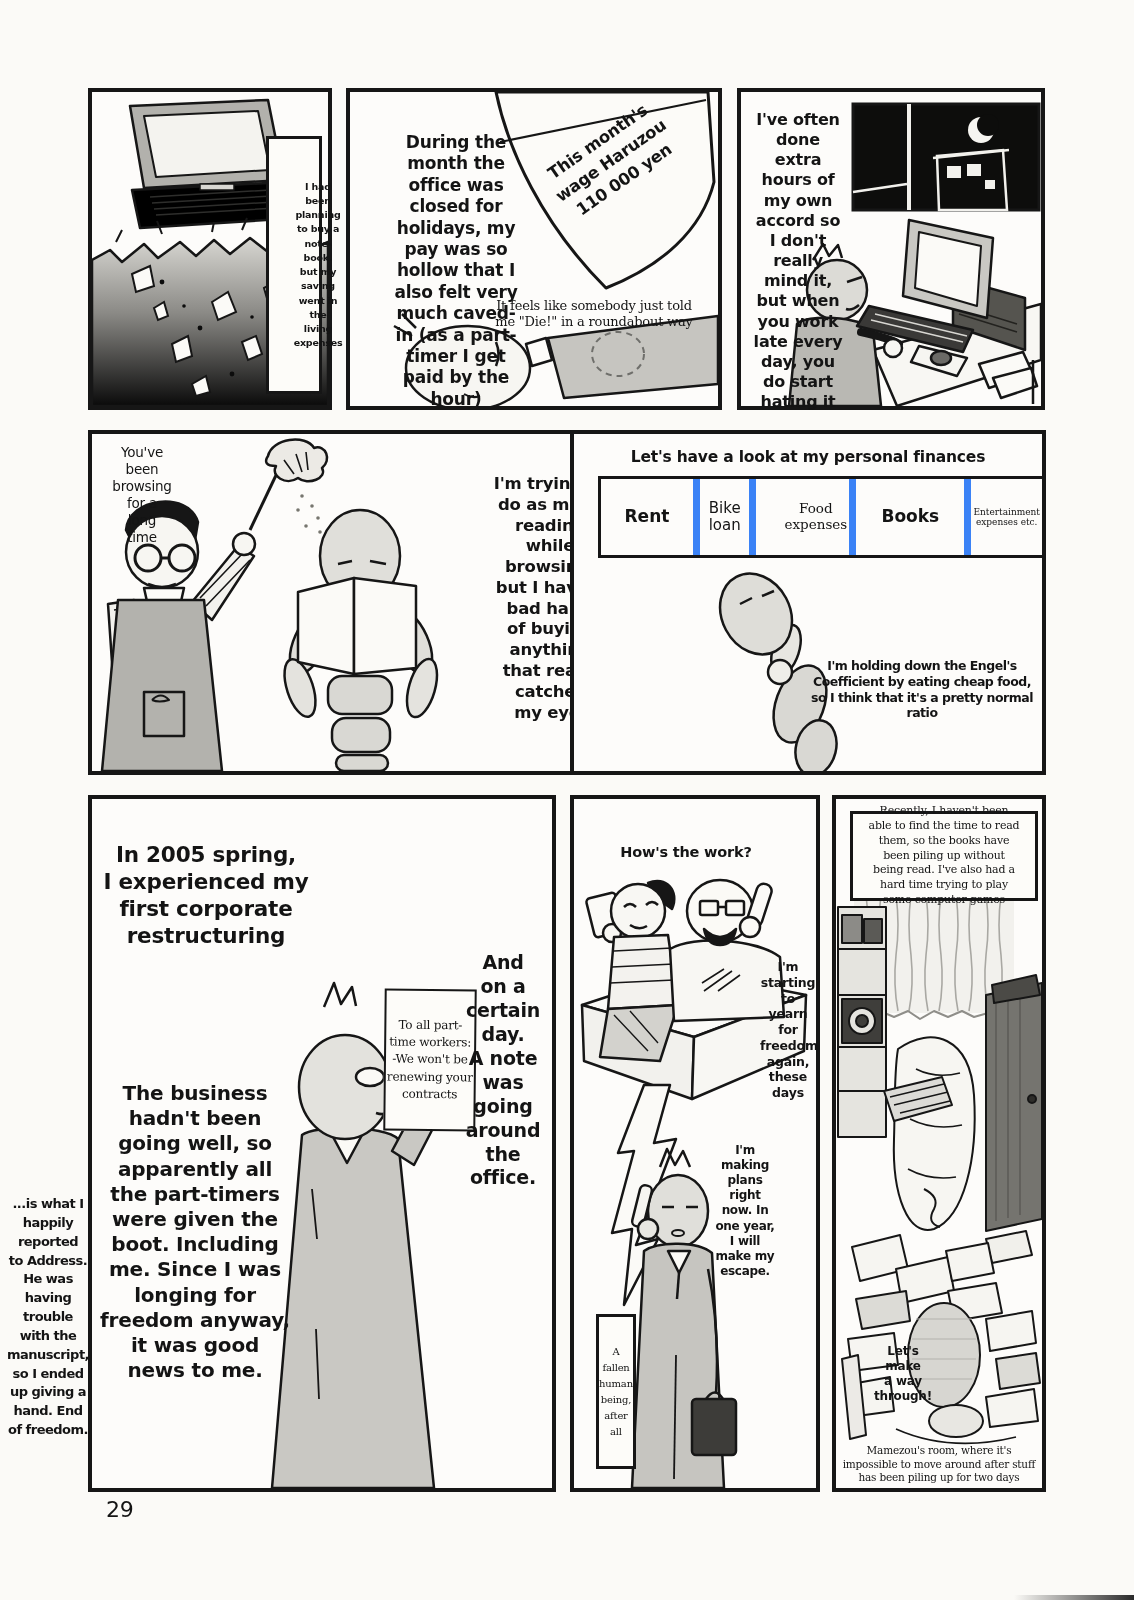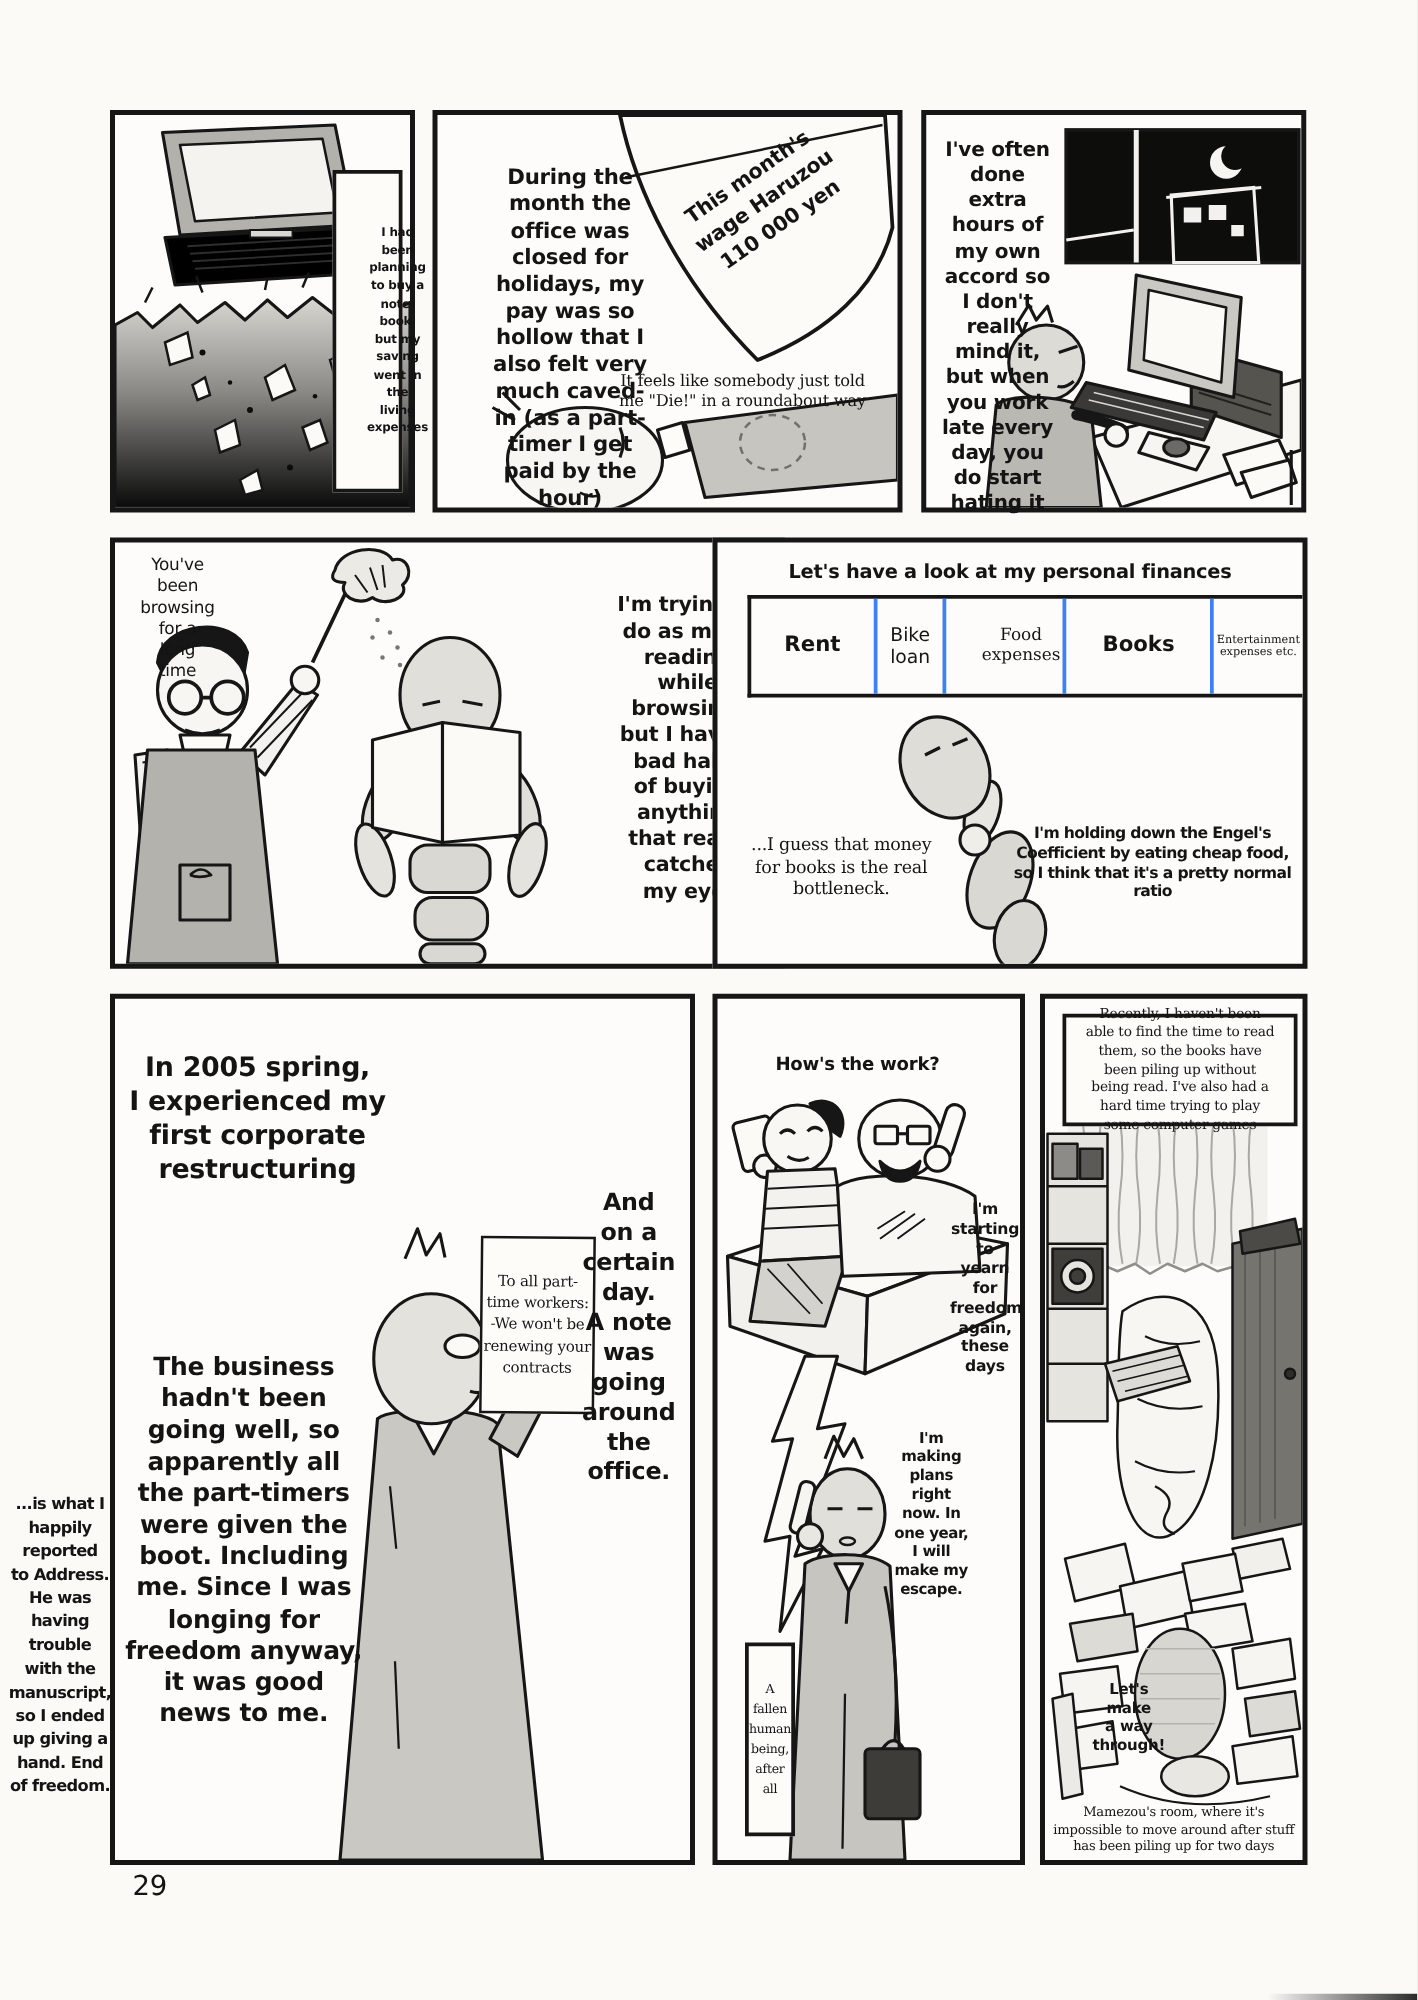--- a/index.html
+++ b/index.html
@@ -9,21 +9,21 @@
   .panel svg{position:absolute;left:0;top:0;}
   .txt{position:absolute;white-space:pre-line;text-align:center;line-height:1.26;letter-spacing:-0.2px;}
   .comic{font-family:"DejaVu Sans",sans-serif;font-weight:700;}
   .comic-n{font-family:"DejaVu Sans",sans-serif;font-weight:400;}
   .antique{font-family:"DejaVu Serif",serif;font-weight:400;}
   .capbox{position:absolute;background:#fdfcf9;border:3px solid #161616;box-sizing:border-box;
           display:flex;align-items:center;justify-content:center;}
   
   #finance-bar{position:absolute;left:24px;top:42px;right:0;height:76px;border:3px solid #161616;
                border-right:none;display:flex;background:#fdfcfa;}
-  .fin-seg{border-right:3px solid #3b82f6;display:flex;align-items:center;justify-content:center;
+  .fin-seg{border-right:7px solid #3b82f6;display:flex;align-items:center;justify-content:center;
            text-align:center;padding:2px;line-height:1.15;}
   .fin-seg:last-child{border-right:none;}
   .fin-seg-0 span,.fin-seg-3 span{font-family:"DejaVu Sans",sans-serif;font-weight:700;font-size:17px;}
   .fin-seg-1 span{font-family:"DejaVu Sans",sans-serif;font-weight:400;font-size:15px;}
   .fin-seg-2 span{font-family:"DejaVu Serif",serif;font-size:13.5px;margin-left:26px;}
   .fin-seg-4 span{font-family:"DejaVu Serif",serif;font-size:9px;}
   .bottom-edge{position:absolute;right:0;bottom:0;width:120px;height:5px;
                background:linear-gradient(to left,#2a2a2a,rgba(40,40,40,0));}
 </style>
 </head>
@@ -259,23 +259,20 @@
     <svg style="left:90px;top:118px;" width="220" height="219" viewBox="0 0 220 219">
       <g stroke="#161616" stroke-width="2.5" stroke-linejoin="round">
         <ellipse cx="136" cy="152" rx="24" ry="40" transform="rotate(20 136 152)" fill="#d9d8d3"></ellipse>
         <ellipse cx="152" cy="196" rx="20" ry="28" transform="rotate(14 152 196)" fill="#d9d8d3"></ellipse>
         <ellipse cx="122" cy="98" rx="13" ry="26" transform="rotate(18 122 98)" fill="#e7e6e1"></ellipse>
         <circle cx="116" cy="120" r="12" fill="#efeee9"></circle>
         <ellipse cx="92" cy="62" rx="34" ry="42" transform="rotate(-28 92 62)" fill="#deddd8"></ellipse>
         <path d="M76,52 l12,-6 M98,44 l12,-5" fill="none"></path>
       </g>
     </svg>
-    <div class="txt antique" style="left:4px;top:234px;width:190px;font-size:14px;">...I guess that money
-for books is the real
-bottleneck.</div>
     <div class="txt comic" style="left:228px;top:224px;width:240px;font-size:12.5px;letter-spacing:-0.5px;">I'm holding down the Engel's
 Coefficient by eating cheap food,
 so I think that it's a pretty normal
 ratio</div>
   </div>
 
   <div class="panel" style="left:88px;top:795px;width:468px;height:697px;">
     <svg style="top:150px;" width="460" height="539" viewBox="0 0 460 539">
       <g stroke="#161616" stroke-width="2.5" stroke-linejoin="round">
         <path d="M232,58 l10,-24 7,21 11,-17 4,19" fill="none"></path>

